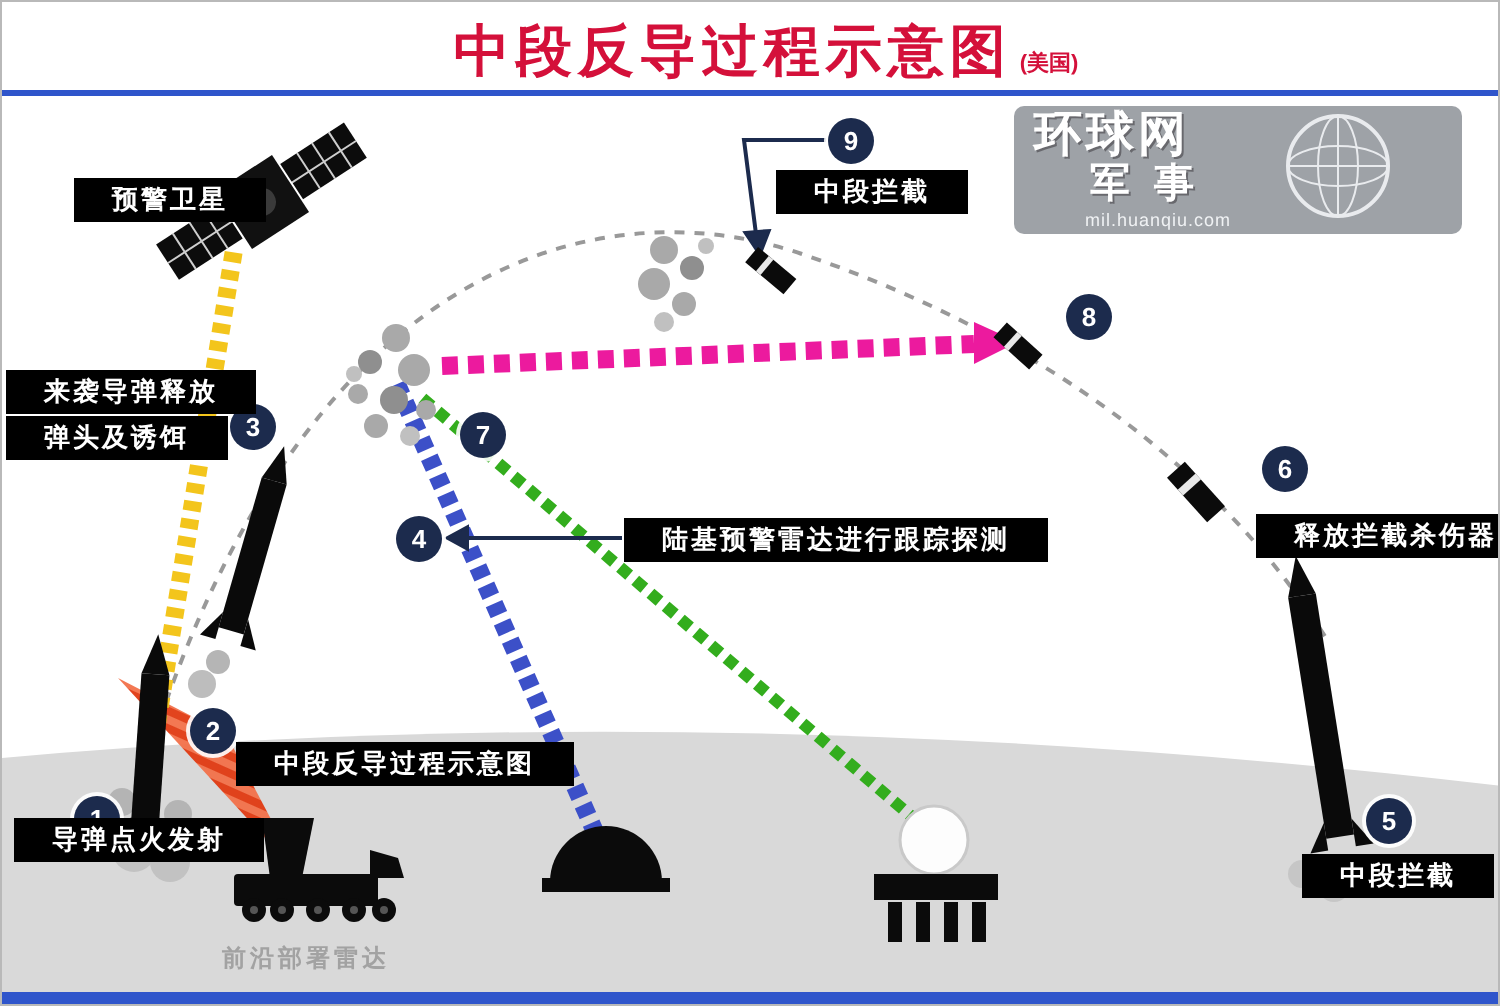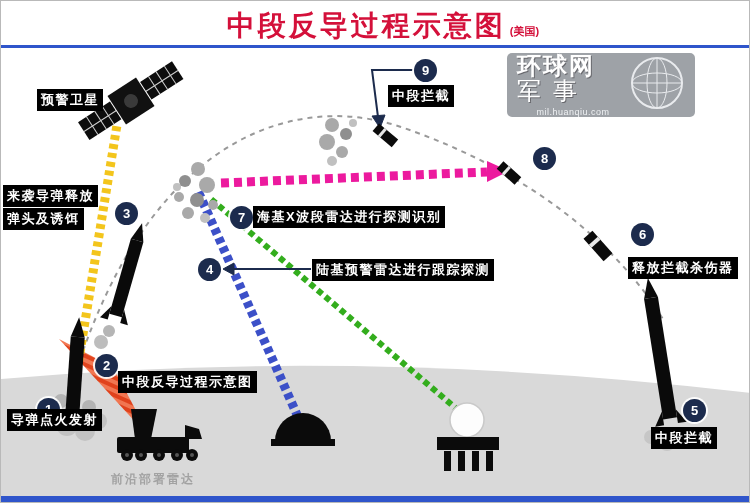--- a/index.html
+++ b/index.html
@@ -7,28 +7,28 @@
   .stage { position:relative; width:750px; height:503px; background:#fff; border:1px solid #b9b9b9; overflow:hidden; }
   .art { position:absolute; left:0; top:0; z-index:1; }
   .title-row { position:absolute; top:6px; left:0; width:100%; text-align:center; z-index:6;padding-left:16px; }
   .title-main { color:#d4103a; font-size:28px; font-weight:bold; letter-spacing:3px; }
   .title-suffix { color:#d4103a; font-size:11px; font-weight:bold; margin-left:4px; }
   .divider { position:absolute; top:44px; left:0; width:100%; height:3px; background:#2f55cb; z-index:5; }
   .bottom-bar { position:absolute; bottom:0; left:0; width:100%; height:6px; background:#2f55cb; z-index:5; }
   .step-circle { position:absolute; width:23px; height:23px; border-radius:50%; background:#1c2b4d; color:#fff;
     font-size:13px; font-weight:bold; display:flex; align-items:center; justify-content:center; z-index:7;
     box-shadow:0 0 0 2px rgba(255,255,255,.9); }
-  .tag { position:absolute; background:#000; color:#fff; font-size:13px; font-weight:bold; padding:2px 4px;
+  .tag { position:absolute; background:#000; color:#fff; font-size:13px; font-weight:bold; padding:2px 19px;
     z-index:7; letter-spacing:1.5px; white-space:nowrap; }
   .ghost-label { position:absolute; color:#a2a2a2; font-size:12px; font-weight:bold; z-index:7; letter-spacing:2px; white-space:nowrap; }
-  .watermark { position:absolute; left:506px; top:52px; width:188px; height:64px; background:rgba(150,154,160,.92);
+  .watermark { position:absolute; left:506px; top:52px; width:224px; height:64px; background:rgba(150,154,160,.92);
     border-radius:5px; z-index:6; display:flex; align-items:center; padding:4px 10px; color:#fff; }
   .wm-text { display:flex; flex-direction:column; width:124px; }
   .wm-brand { font-size:24px; font-weight:bold; letter-spacing:2px; text-shadow:1px 1px 0 rgba(90,90,95,.8); line-height:1.05; }
-  .wm-section { font-size:24px; font-weight:normal; letter-spacing:12px; text-shadow:1px 1px 0 rgba(90,90,95,.8); line-height:1.1; }
+  .wm-section { font-size:20px; font-weight:bold; letter-spacing:12px; text-shadow:1px 1px 0 rgba(90,90,95,.8); line-height:1.1;margin-left:28px; }
   .wm-url { font-size:9px; letter-spacing:.5px; color:#f0f2f4; margin-top:2px;text-align:center; }
   .wm-globe { flex:0 0 auto; }
 </style>
 </head>
 <body>
 
 <div class="stage">
 
   <svg class="art" width="750" height="503" viewBox="0 0 750 503">
     <defs>
@@ -206,21 +206,20 @@
   <div class="step-circle" style="left:630px;top:222px">6</div>
   <div class="step-circle" style="left:229px;top:205px">7</div>
   <div class="step-circle" style="left:532px;top:146px">8</div>
   <div class="step-circle" style="left:413px;top:58px">9</div>
 
   <div class="tag" style="left:6px;top:408px">导弹点火发射</div>
   <div class="tag" style="left:117px;top:370px">中段反导过程示意图</div>
   <div class="tag" style="left:311px;top:258px">陆基预警雷达进行跟踪探测</div>
   <div class="tag" style="left:650px;top:426px">中段拦截</div>
   <div class="tag" style="left:627px;top:256px">释放拦截杀伤器</div>
-  <div class="tag" style="left:252px;top:205px">海基X波段雷达进行探测识别</div>
   <div class="tag" style="left:387px;top:84px">中段拦截</div>
 
   <div class="tag" style="left:36px;top:88px">预警卫星</div>
   <div class="tag" style="left:2px;top:184px">来袭导弹释放</div>
   <div class="tag" style="left:2px;top:207px">弹头及诱饵</div>
   <div class="ghost-label" style="left:110px;top:470px">前沿部署雷达</div>
 
 </div>
 
 </body></html>

